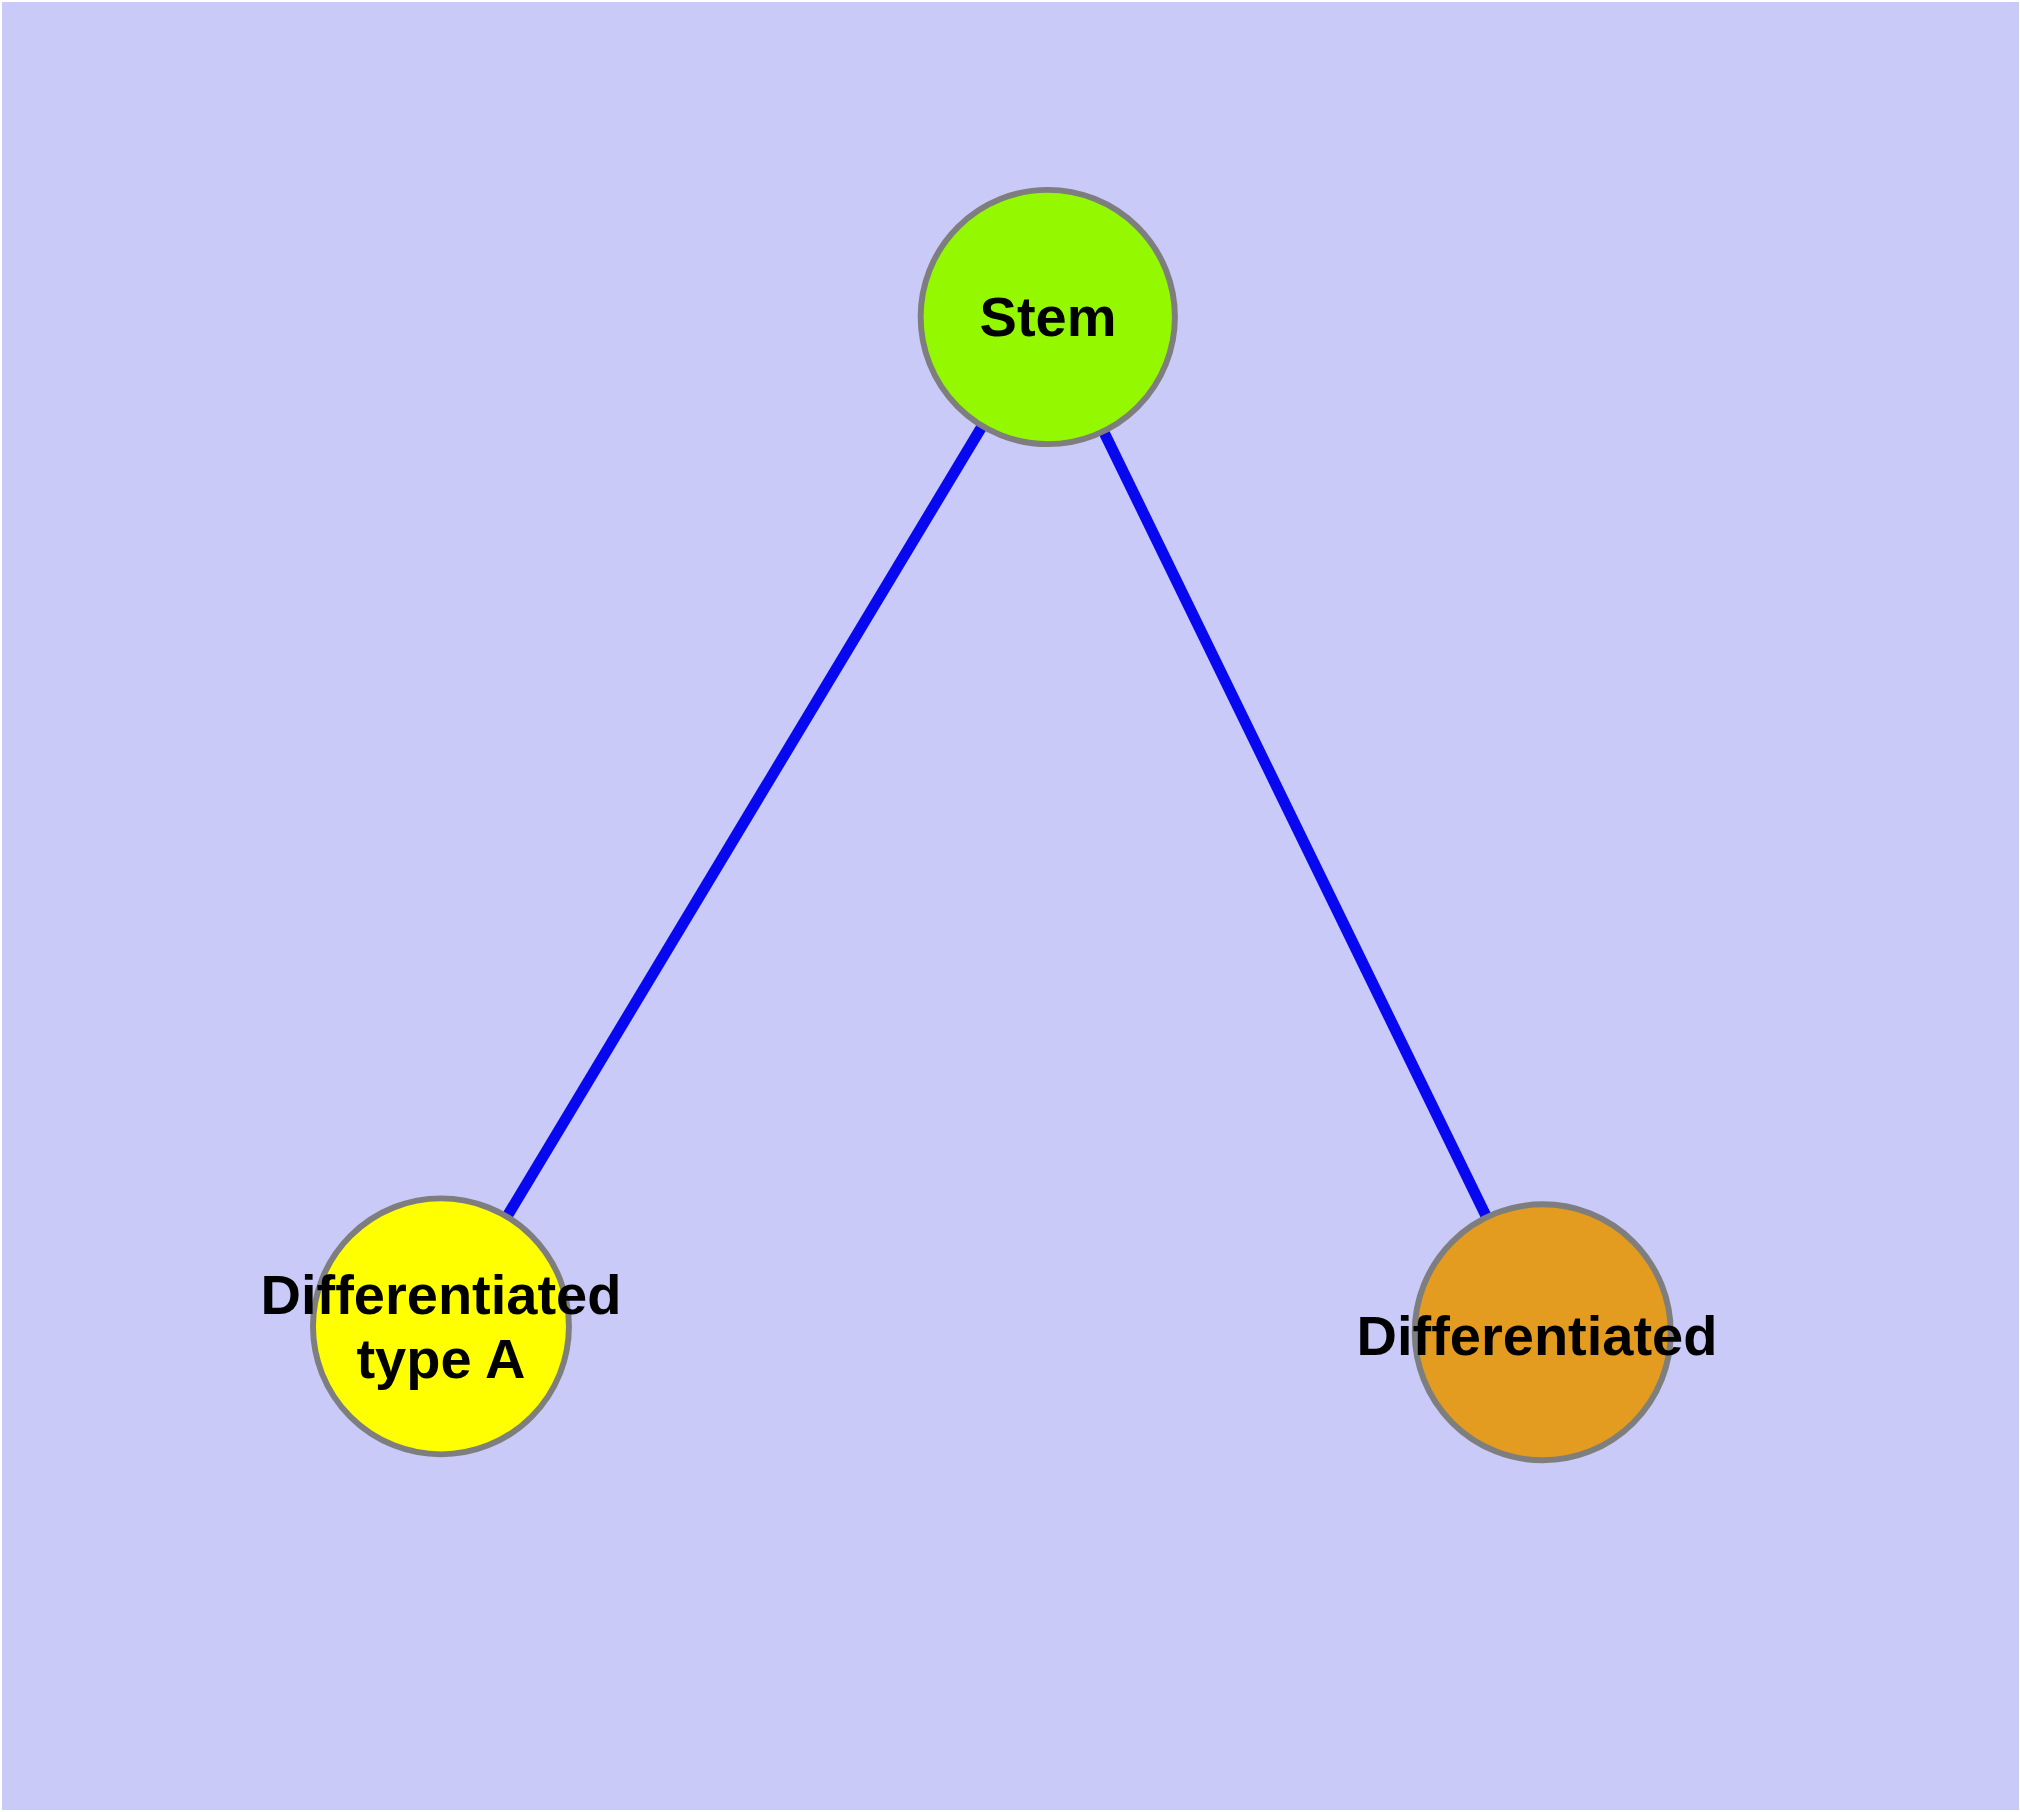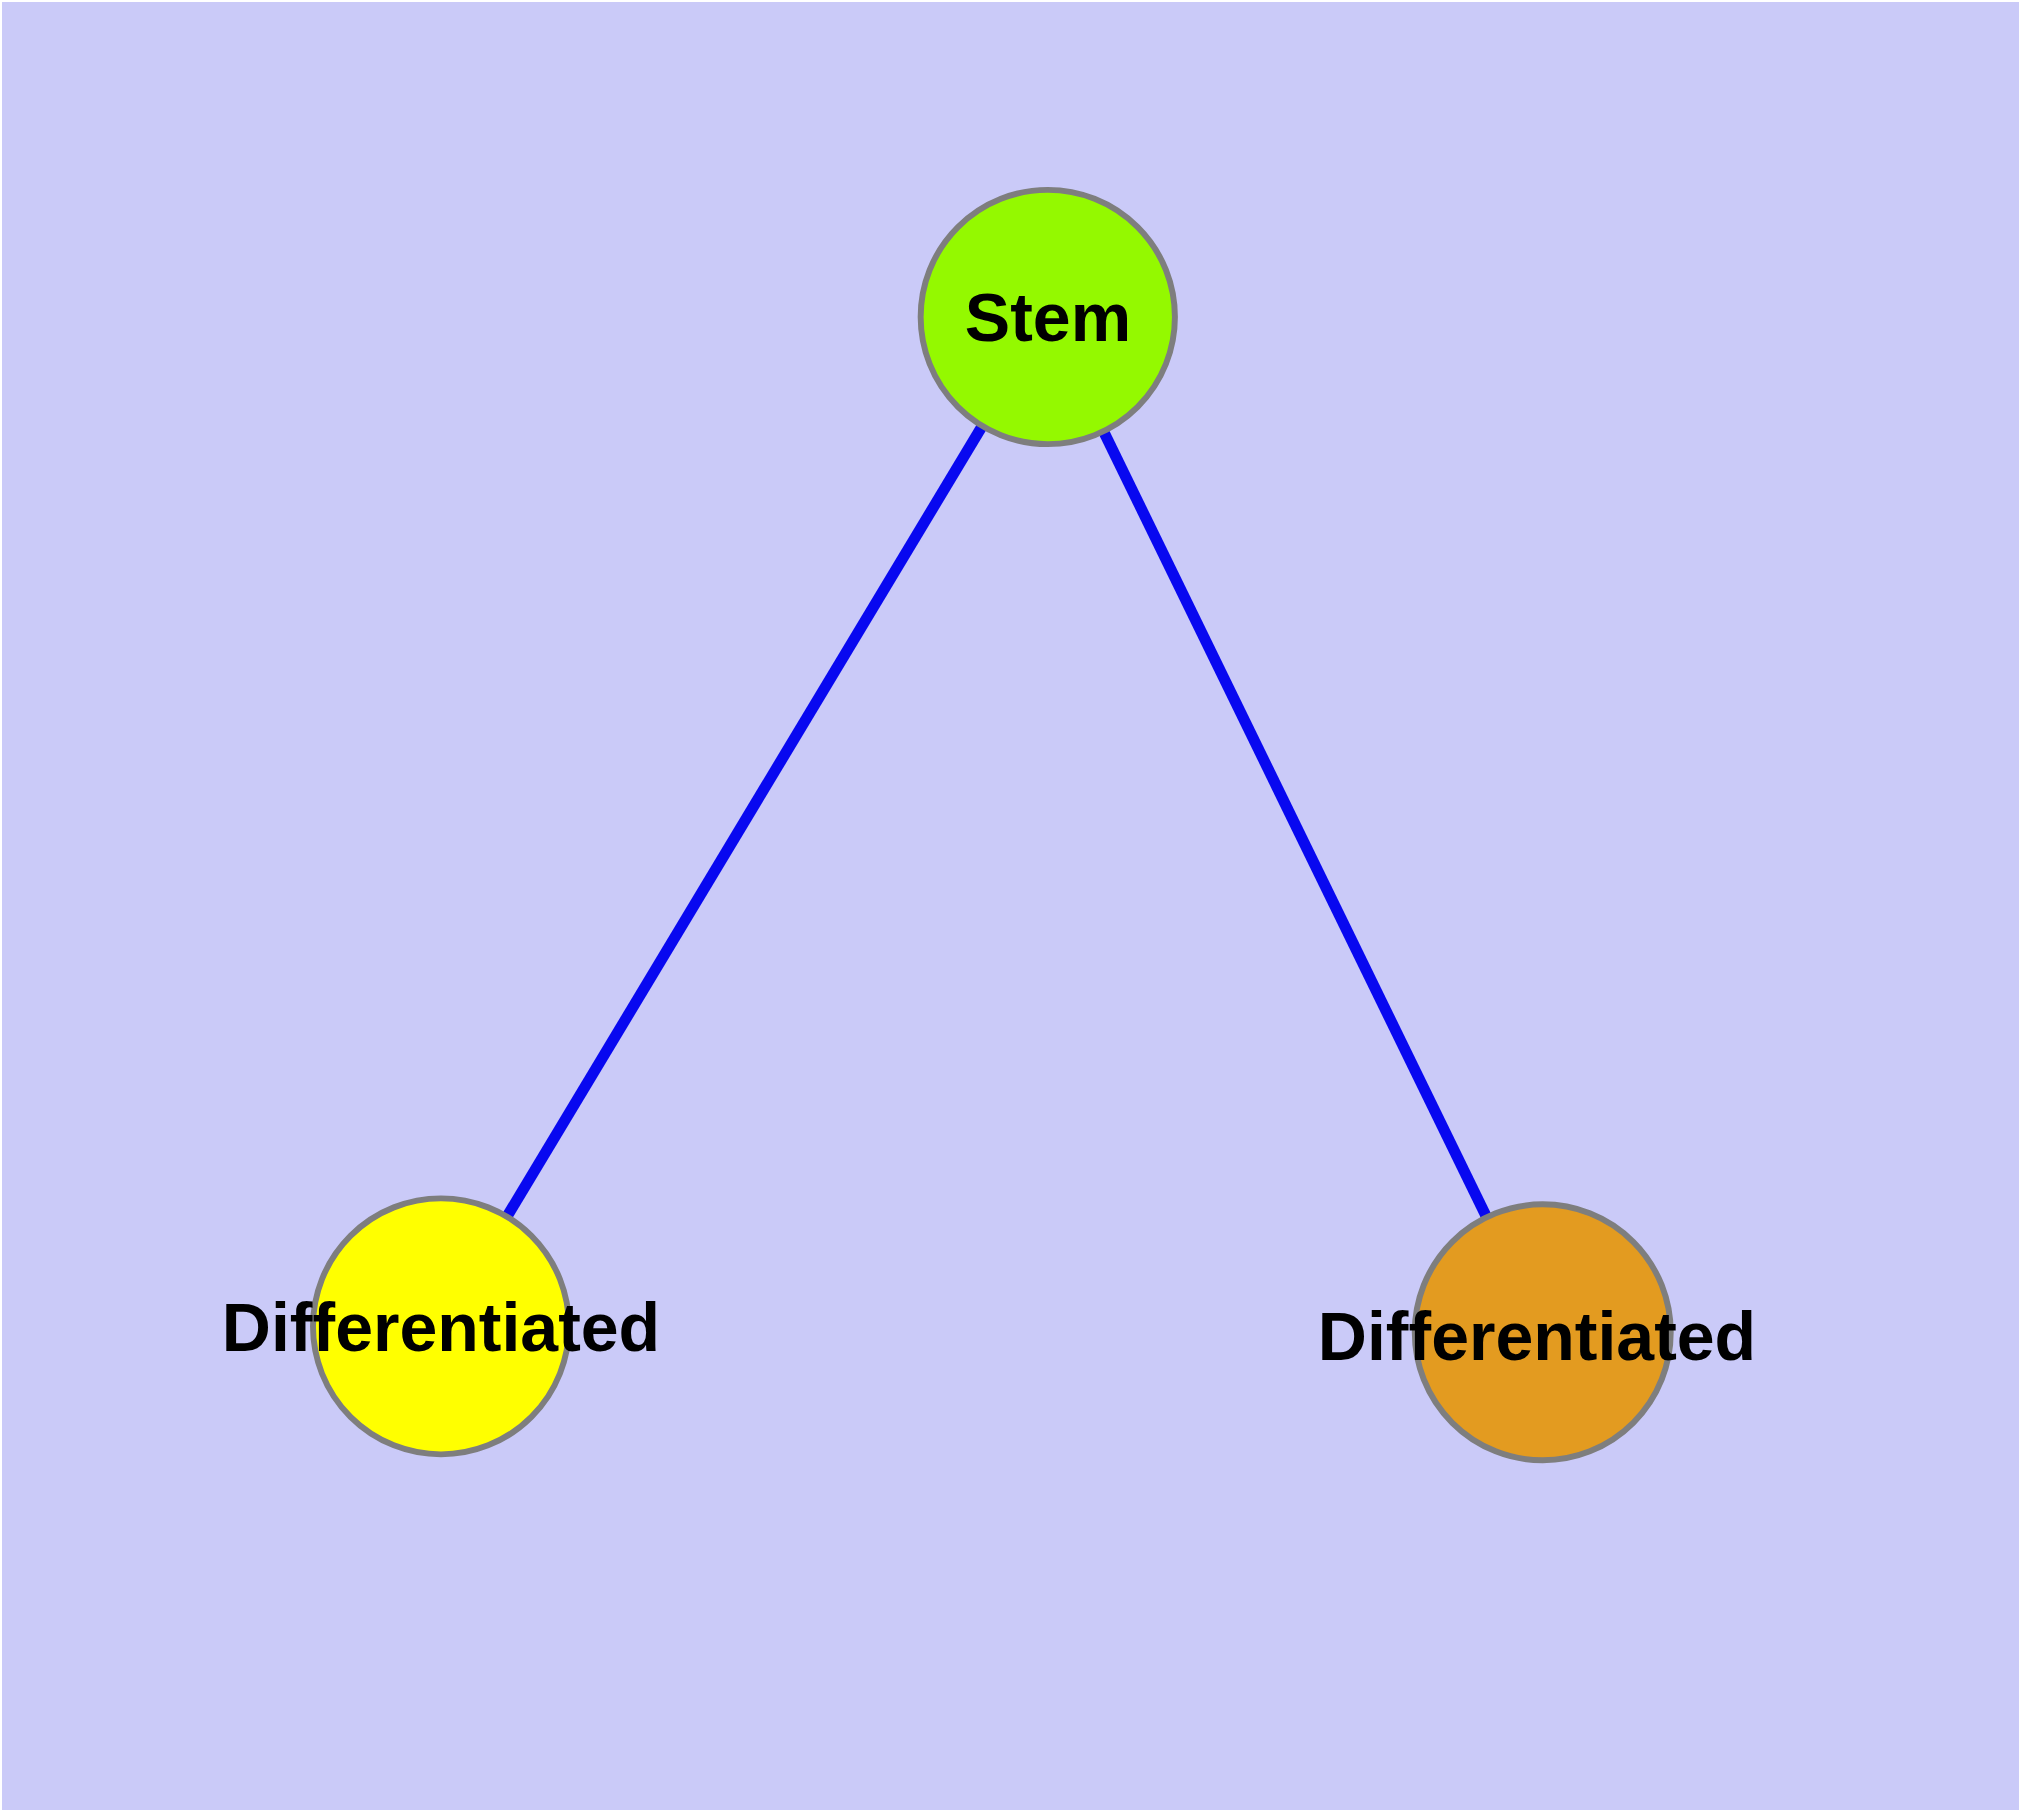--- a/index.html
+++ b/index.html
@@ -26,21 +26,21 @@
   }
   .node-circle {
     stroke-width: 7px;
   }
   .node-label {
     position: absolute;
     transform: translate(-50%, -50%);
     text-align: center;
     font-family: "Liberation Sans", sans-serif;
     font-weight: 700;
-    font-size: 68px;
+    font-size: 56px;
     line-height: 1.15;
     color: #000000;
     white-space: nowrap;
   }
   .node-label .line { display: block; }
   .label-stem   { left: 1048px; top: 317px; }
   .label-type-a { left: 441px;  top: 1327px; }
   .label-type-b { left: 1537px; top: 1336px; }
   .frame {
     position: absolute;
@@ -63,20 +63,21 @@
     <circle class="node-circle" cx="520" cy="1565" r="151" fill="#FFFF00" stroke="#7E7E7E"></circle>
     <circle class="node-circle" cx="1820" cy="1572" r="151" fill="#E39B20" stroke="#7E7E7E"></circle>
   </svg>
 
   <div class="node-label label-stem">
     <span class="line">Stem</span>
   </div>
 
   <div class="node-label label-type-a">
     <span class="line">Differentiated</span>
+    <span class="line">type A</span>
   </div>
 
   <div class="node-label label-type-b">
     <span class="line">Differentiated</span>
   </div>
 
   <div class="frame"></div>
 
 </div>
 

